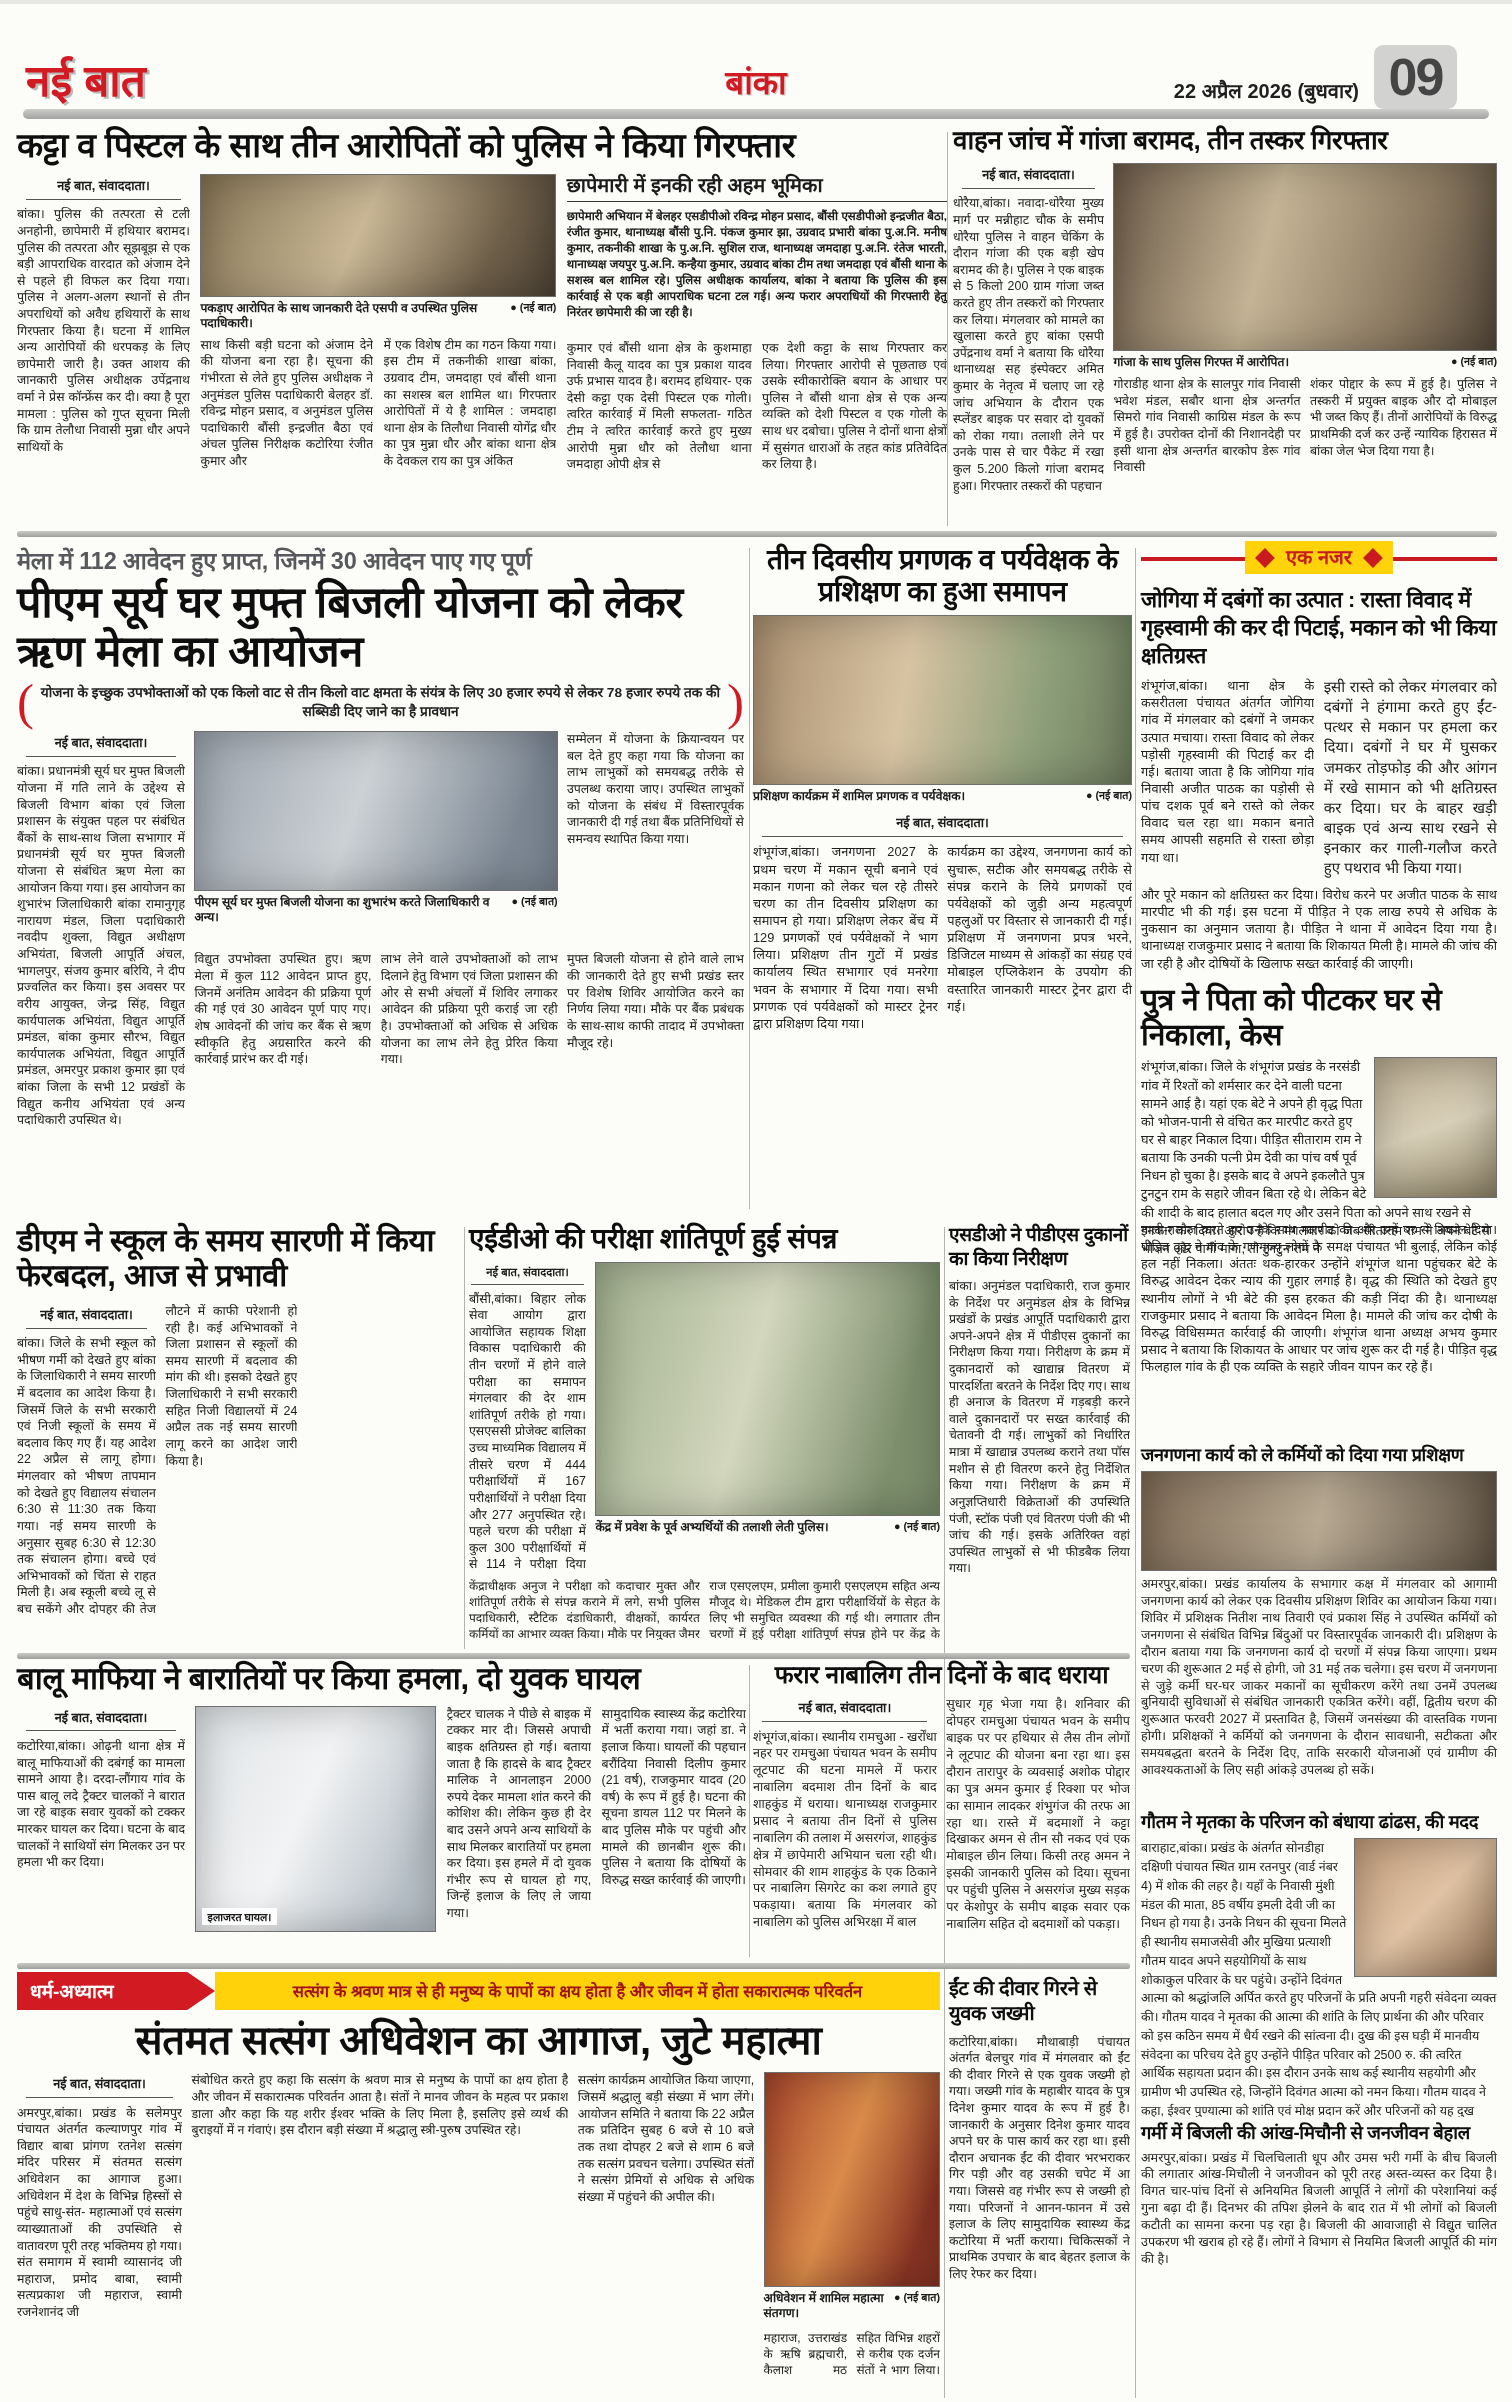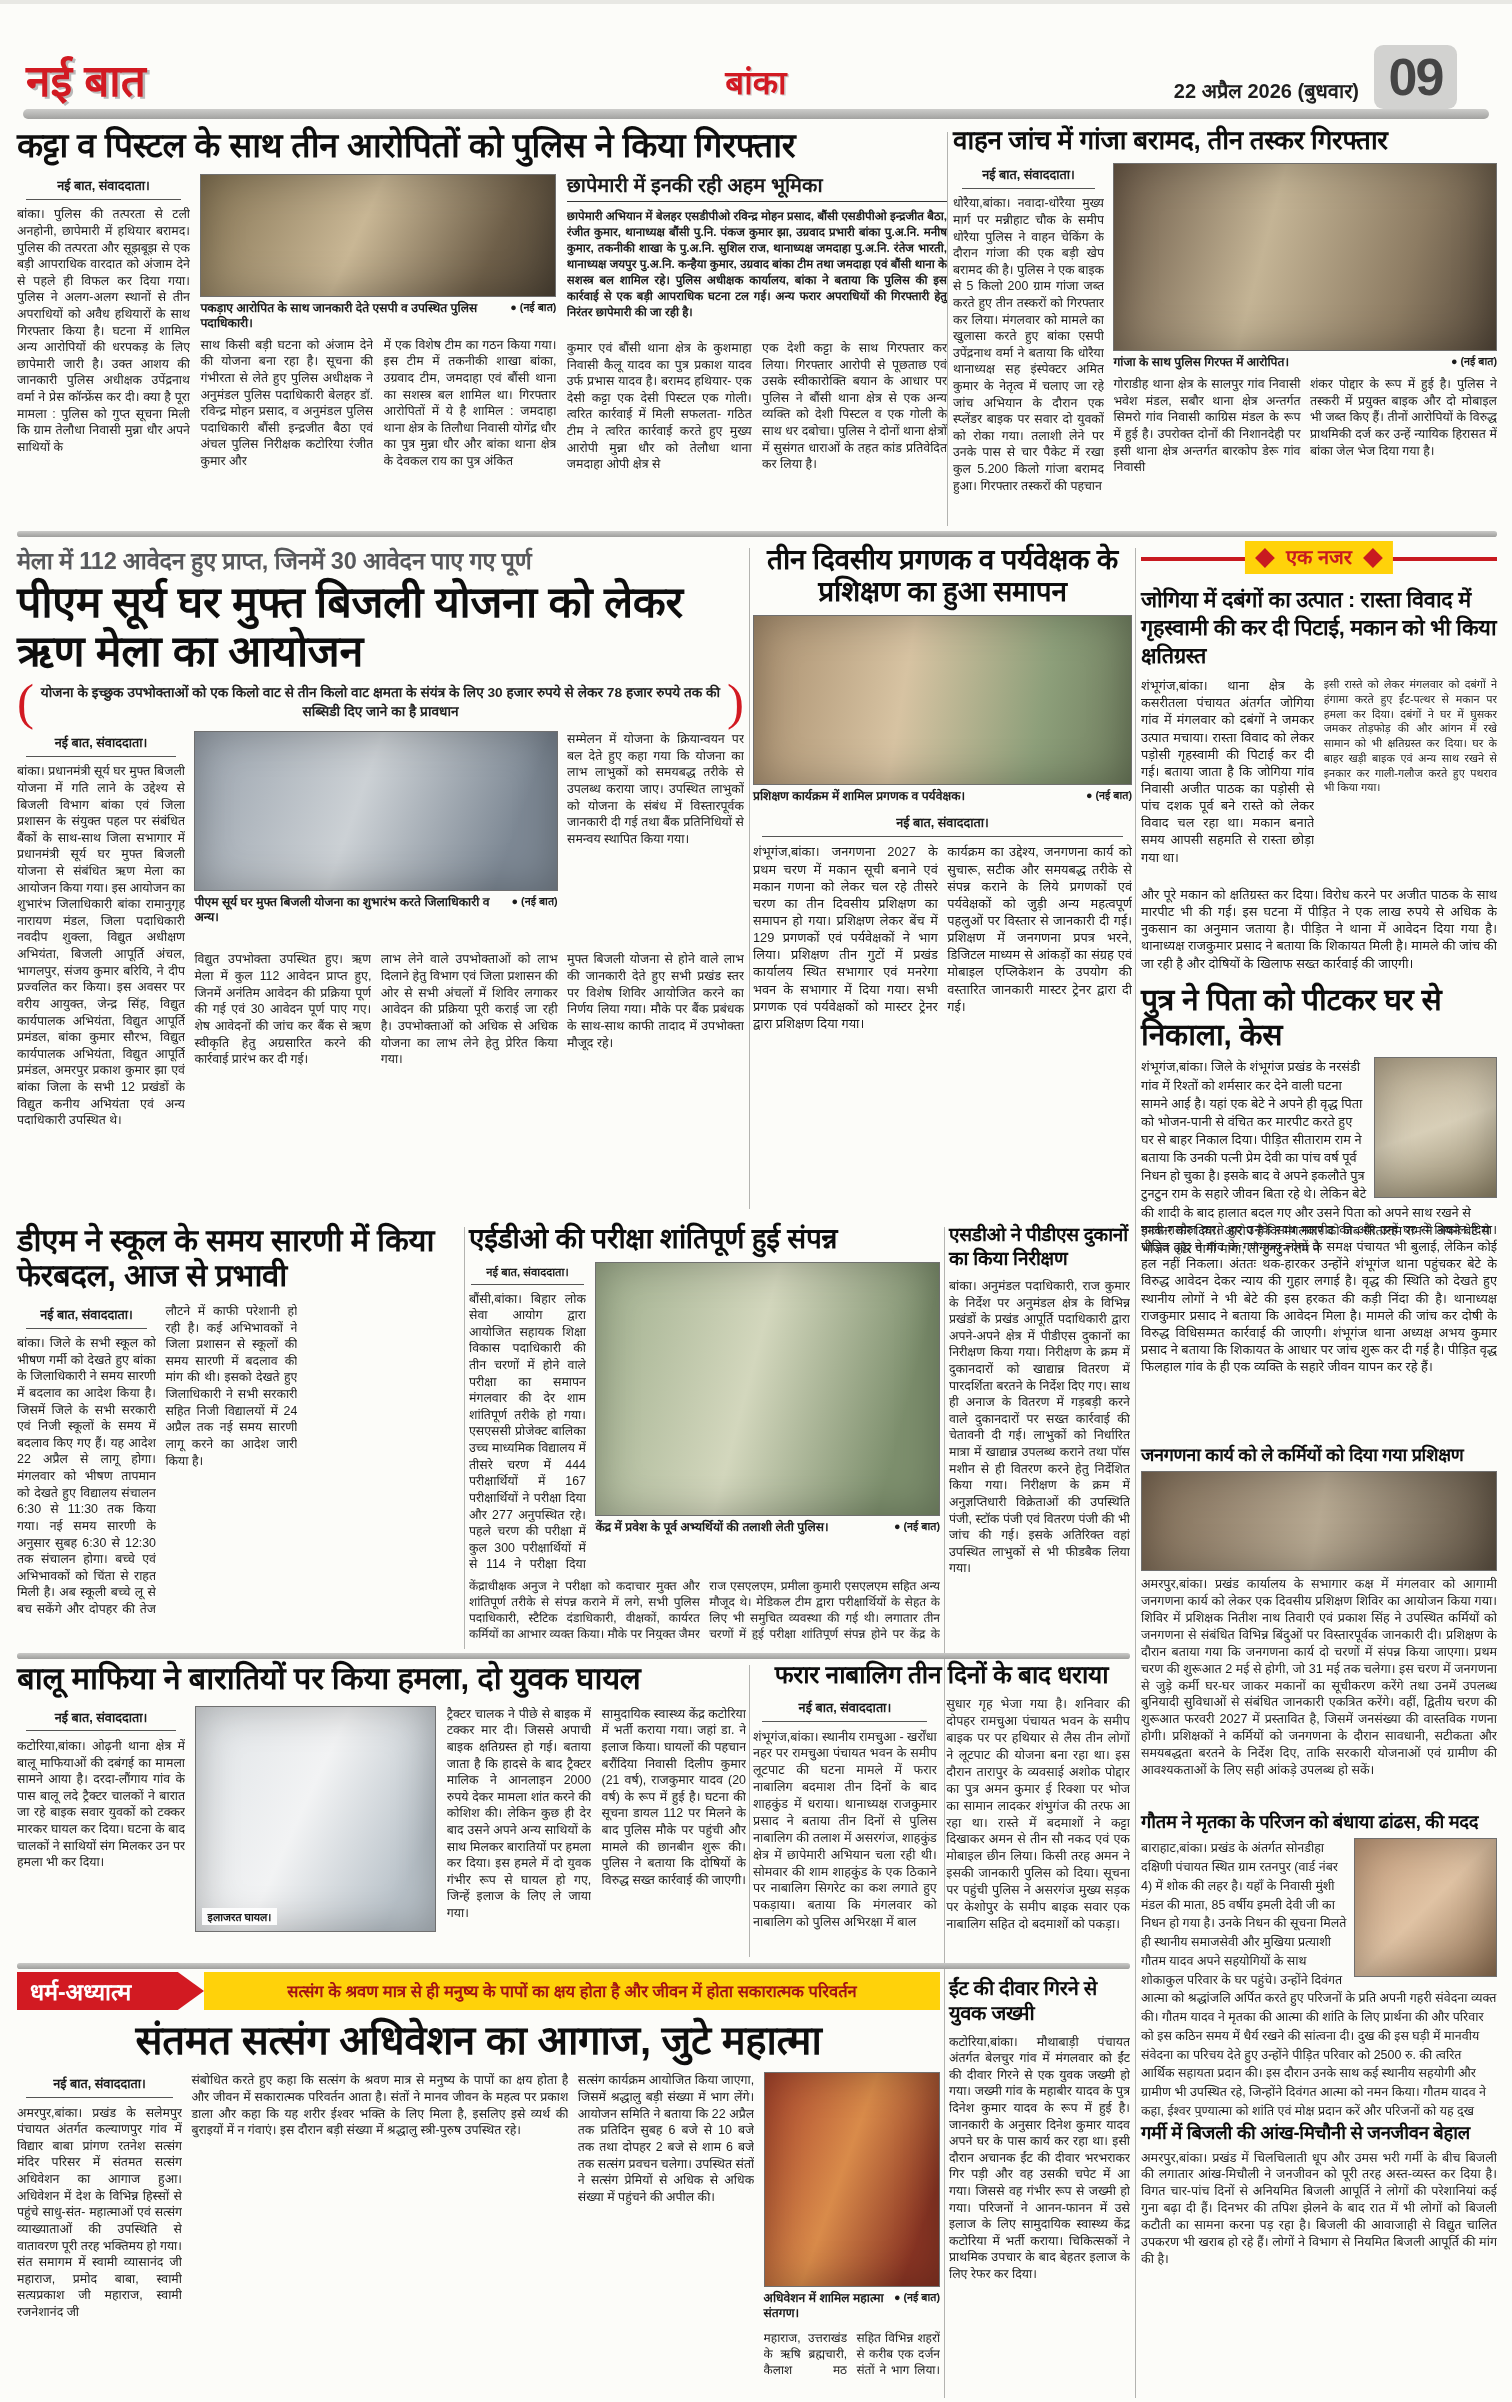--- a/index.html
+++ b/index.html
@@ -21,22 +21,22 @@
   .hbar{position:absolute;height:5.6px;border-radius:2.8px;background:linear-gradient(#c9c9c7,#9e9e9c);}
   .notebox{display:flex;align-items:center;gap:5.6px;margin:3.8px 0 1.9px;}
   .paren{color:#d21a22;font-size:51px;font-weight:400;line-height:0.9;font-family:"Liberation Serif","DejaVu Serif",serif;}
   .notetext{flex:1;font-weight:700;font-size:13.7px;line-height:1.35;text-align:center;color:#222;}
   .eknazar{position:relative;height:38px;margin:1.9px 0 7.5px;}
   .eknazar .line{position:absolute;top:16px;left:0;right:0;height:3.8px;background:#c81a20;}
   .eknazar .tag{position:absolute;left:50%;top:0;transform:translateX(-50%);background:#ffd20a;color:#c81a20;
                 font-weight:800;font-size:20px;padding:4.7px 41px 6.6px;line-height:1.1;}
   .dia{position:absolute;top:50%;width:14px;height:14px;background:#c81a20;transform:translateY(-50%) rotate(45deg);}
   .dharm-row{display:flex;height:38px;align-items:stretch;}
-  .dharm-tag{background:#d21a22;color:#fff;font-weight:800;font-size:23px;display:flex;align-items:center;
-             padding:0 19px 0 13px;clip-path:polygon(0 0,86% 0,100% 50%,86% 100%,0 100%);min-width:155px;}
+  .dharm-tag{background:#d21a22;color:#fff;font-weight:800;font-size:19px;display:flex;align-items:center;
+             padding:0 30px 0 13px;clip-path:polygon(0 0,86% 0,100% 50%,86% 100%,0 100%);min-width:155px;}
   .dharm-strip{flex:1;background:#ffd20a;color:#a31116;font-weight:800;font-size:16.5px;display:flex;align-items:center;
                justify-content:center;padding:0 9.4px;line-height:1.15;}
   .masthead-logo{font-size:44px;font-weight:800;color:#d21a22;text-shadow:2.4px 2.4px 0 #b9b9b9;letter-spacing:0;}
   .masthead-ed{font-size:33px;font-weight:800;color:#d21a22;text-shadow:1.4px 1.4px 0 #cfcfcf;}
   .pagenum{width:83px;height:64px;background:#d2d2d0;border-radius:9.4px;display:flex;align-items:center;justify-content:center;
            font-size:52px;font-weight:800;color:#454545;letter-spacing:-1.9px;}
   .datebox{font-size:20px;font-weight:700;color:#1f1f1f;}
   .floatphoto{float:right;margin:0 0 3.8px 7.5px;}
 </style>
 </head>
@@ -152,21 +152,21 @@
       <div class="line"></div>
       <div class="tag">
         <div class="dia" style="left:13px;"></div>
         <span>एक नजर</span>
         <div class="dia" style="right:13px;"></div>
       </div>
     </div>
     <div class="hl" style="font-size:21.7px;line-height:1.28;">जोगिया में दबंगों का उत्पात : रास्ता विवाद में गृहस्वामी की कर दी पिटाई, मकान को भी किया क्षतिग्रस्त</div>
     <div class="row" style="gap:9.4px;margin-top:7.5px;">
       <div class="body-txt" style="flex:1;height:205px;font-size:12.8px;">शंभूगंज,बांका। थाना क्षेत्र के कसरीतला पंचायत अंतर्गत जोगिया गांव में मंगलवार को दबंगों ने जमकर उत्पात मचाया। रास्ता विवाद को लेकर पड़ोसी गृहस्वामी की पिटाई कर दी गई। बताया जाता है कि जोगिया गांव निवासी अजीत पाठक का पड़ोसी से पांच दशक पूर्व बने रास्ते को लेकर विवाद चल रहा था। मकान बनाते समय आपसी सहमति से रास्ता छोड़ा गया था।</div>
-      <div class="body-txt" style="flex:1;height:205px;font-size:11px;">इसी रास्ते को लेकर मंगलवार को दबंगों ने हंगामा करते हुए ईंट-पत्थर से मकान पर हमला कर दिया। दबंगों ने घर में घुसकर जमकर तोड़फोड़ की और आंगन में रखे सामान को भी क्षतिग्रस्त कर दिया। घर के बाहर खड़ी बाइक एवं अन्य साथ रखने से इनकार कर गाली-गलौज करते हुए पथराव भी किया गया।</div>
+      <div class="body-txt" style="flex:1;height:205px;font-size:15px;">इसी रास्ते को लेकर मंगलवार को दबंगों ने हंगामा करते हुए ईंट-पत्थर से मकान पर हमला कर दिया। दबंगों ने घर में घुसकर जमकर तोड़फोड़ की और आंगन में रखे सामान को भी क्षतिग्रस्त कर दिया। घर के बाहर खड़ी बाइक एवं अन्य साथ रखने से इनकार कर गाली-गलौज करते हुए पथराव भी किया गया।</div>
     </div>
     <div class="body-txt" style="height:90px;font-size:12.8px;margin-top:3.8px;">और पूरे मकान को क्षतिग्रस्त कर दिया। विरोध करने पर अजीत पाठक के साथ मारपीट भी की गई। इस घटना में पीड़ित ने एक लाख रुपये से अधिक के नुकसान का अनुमान जताया है। पीड़ित ने थाना में आवेदन दिया गया है। थानाध्यक्ष राजकुमार प्रसाद ने बताया कि शिकायत मिली है। मामले की जांच की जा रही है और दोषियों के खिलाफ सख्त कार्रवाई की जाएगी।</div>
     <div class="hl" style="font-size:30px;margin-top:7.5px;">पुत्र ने पिता को पीटकर घर से निकाला, केस</div>
     <div style="margin-top:5.6px;height:224px;overflow:hidden;">
       <div class="photo floatphoto" style="width:121px;height:139px;background:linear-gradient(160deg,#b9ab90,#d8cfb8 50%,#8f8468);"></div>
       <span class="body-txt" style="font-size:12.8px;">शंभूगंज,बांका। जिले के शंभूगंज प्रखंड के नरसंडी गांव में रिश्तों को शर्मसार कर देने वाली घटना सामने आई है। यहां एक बेटे ने अपने ही वृद्ध पिता को भोजन-पानी से वंचित कर मारपीट करते हुए घर से बाहर निकाल दिया। पीड़ित सीताराम राम ने बताया कि उनकी पत्नी प्रेम देवी का पांच वर्ष पूर्व निधन हो चुका है। इसके बाद वे अपने इकलौते पुत्र टुनटुन राम के सहारे जीवन बिता रहे थे। लेकिन बेटे की शादी के बाद हालात बदल गए और उसने पिता को अपने साथ रखने से इनकार कर दिया। आरोप है कि मंगलवार को जब सीताराम राम ने अपने बेटे से भोजन और पानी मांगा, तो टुनटुन राम ने</span>
     </div>
   </div>
 
   <div class="abs" style="left:17px;top:1219px;width:443px;height:426px;">

